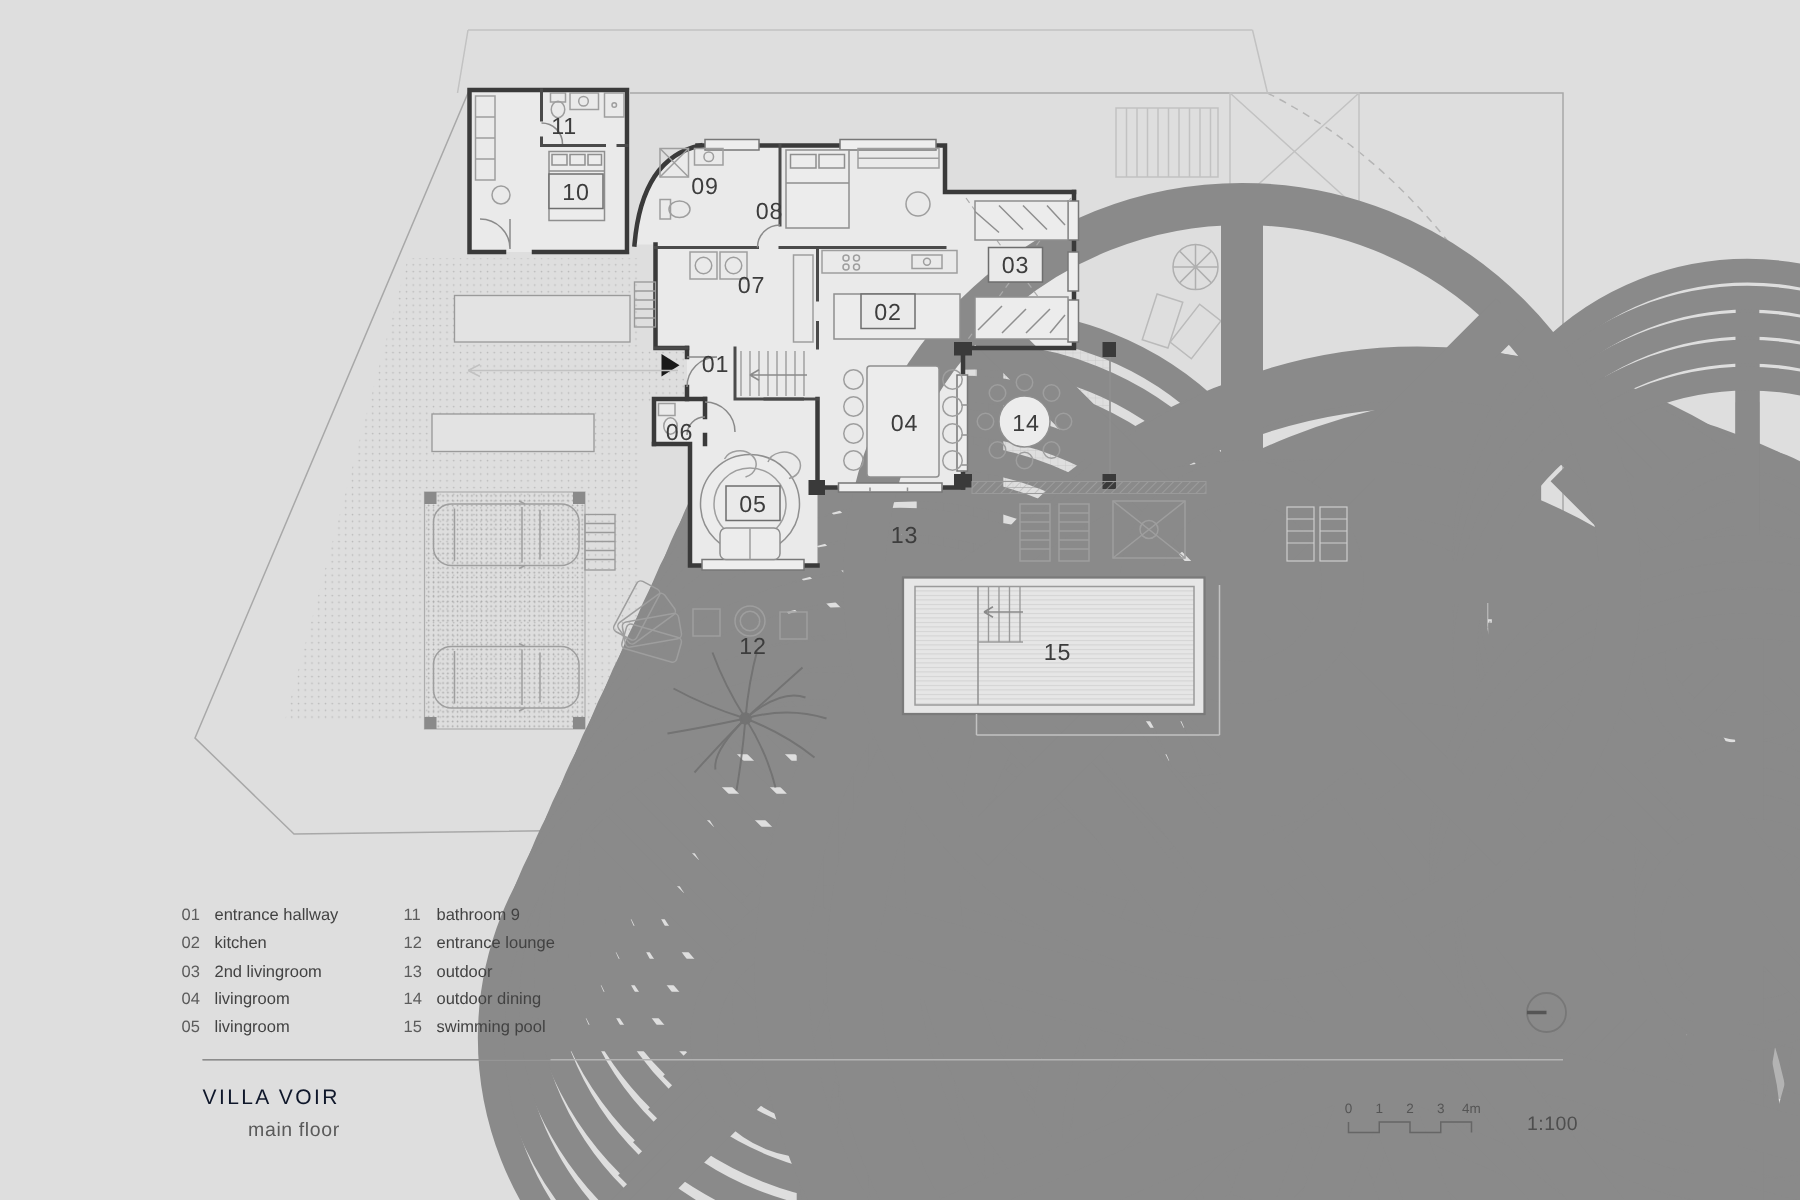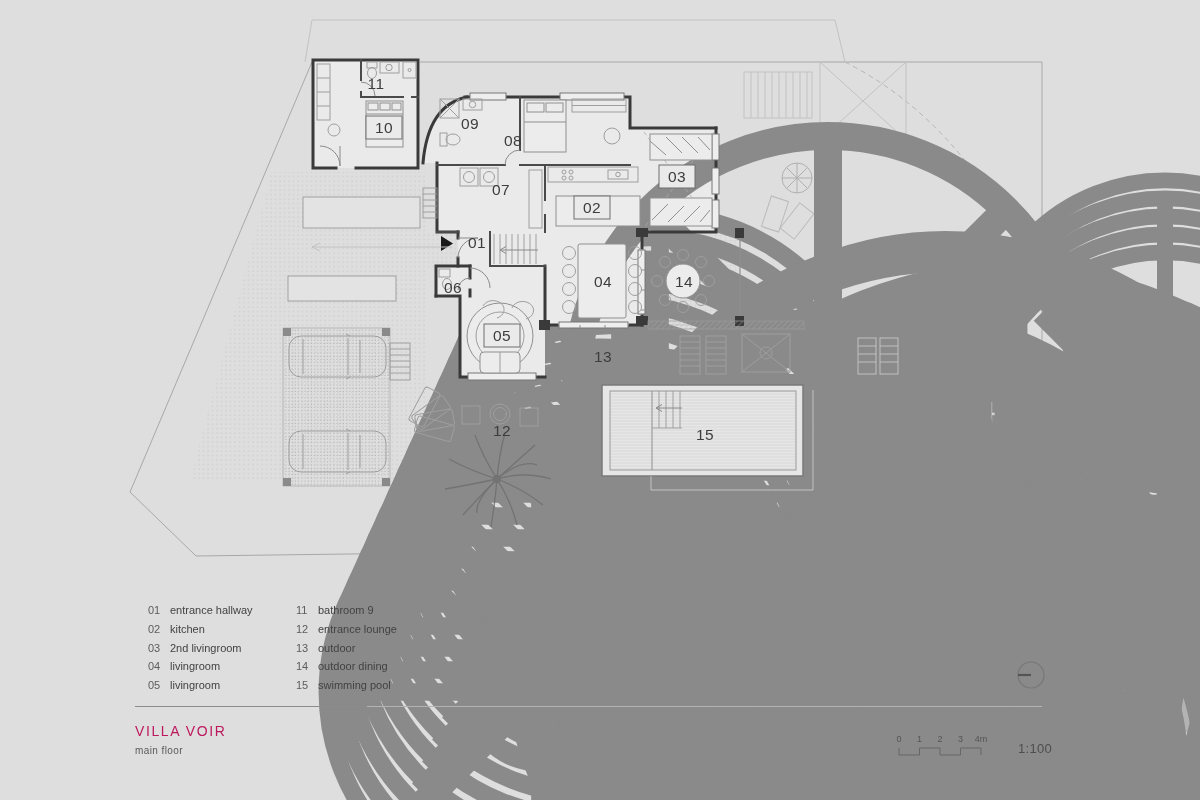--- a/index.html
+++ b/index.html
@@ -25,32 +25,32 @@
   .dashx{stroke:#ababab;stroke-width:0.8;fill:none;stroke-dasharray:4 3;}
   .plant{stroke:#8a8a8a;stroke-width:1;fill:none;}
   .plantf{stroke:#9a9a9a;stroke-width:0.9;fill:#e3e3e3;}
   .roomfill{fill:#eaeaea;stroke:none;}
   .room-num{font-family:"Liberation Sans",sans-serif;font-size:15.5px;fill:#3d3d3d;
             text-anchor:middle;letter-spacing:0.5px;font-weight:400;}
   .label-box{fill:#eaeaea;stroke:#6e6e6e;stroke-width:1;}
   .tread{stroke:#9a9a9a;stroke-width:0.9;}
   .arrowln{stroke:#8a8a8a;stroke-width:1;fill:none;}
   
-  .legend{position:absolute;left:148px;top:601px;display:flex;color:#464646;justify-content:flex-end;}
+  .legend{position:absolute;left:121px;top:601px;display:flex;color:#464646;justify-content:flex-end;}
   .legend-col{display:flex;flex-direction:column;}
   .legend-col:nth-child(1){width:148px;}
   .legend-col:nth-child(2){width:145px;}
   .legend-item{height:18.8px;font-size:11px;line-height:18.8px;white-space:nowrap;}
   .legend-num{display:inline-block;width:22px;color:#5c5c5c;}
   .legend-label{color:#424242;}
   .footer-divider{position:absolute;left:135px;top:706px;width:907px;height:1px;background:#b3b3b3;}
   .footer-divider-dark{position:absolute;left:135px;top:706px;width:232px;height:1px;background:#8c8c8c;}
   .title-block{position:absolute;left:135px;top:723px;}
-  .sheet-title{font-size:14px;letter-spacing:1.6px;color:#be185d;font-weight:500;}
-  .sheet-subtitle{font-size:10px;color:#5a5a5a;margin-top:6px;letter-spacing:0.4px;}
+  .sheet-title{font-size:14px;letter-spacing:1.6px;color:#0f172a;font-weight:500;}
+  .sheet-subtitle{font-size:13px;color:#5a5a5a;margin-top:6px;letter-spacing:0.4px;text-align:right;}
   .north{position:absolute;left:1015px;top:659px;width:32px;height:32px;}
   .scalebar{position:absolute;left:893px;top:733px;width:160px;height:30px;}
   .scale-num{font-family:"Liberation Sans",sans-serif;font-size:9px;fill:#555;text-anchor:middle;}
   .scale-wave{stroke:#666;stroke-width:1;fill:none;}
   .scale-ratio{position:absolute;left:1018px;top:741px;font-size:13px;color:#4e4e4e;letter-spacing:0.3px;}
 </style>
 </head>
 <body>
 
 <svg id="plan-svg" width="1200" height="800" viewBox="0 0 1200 800">

